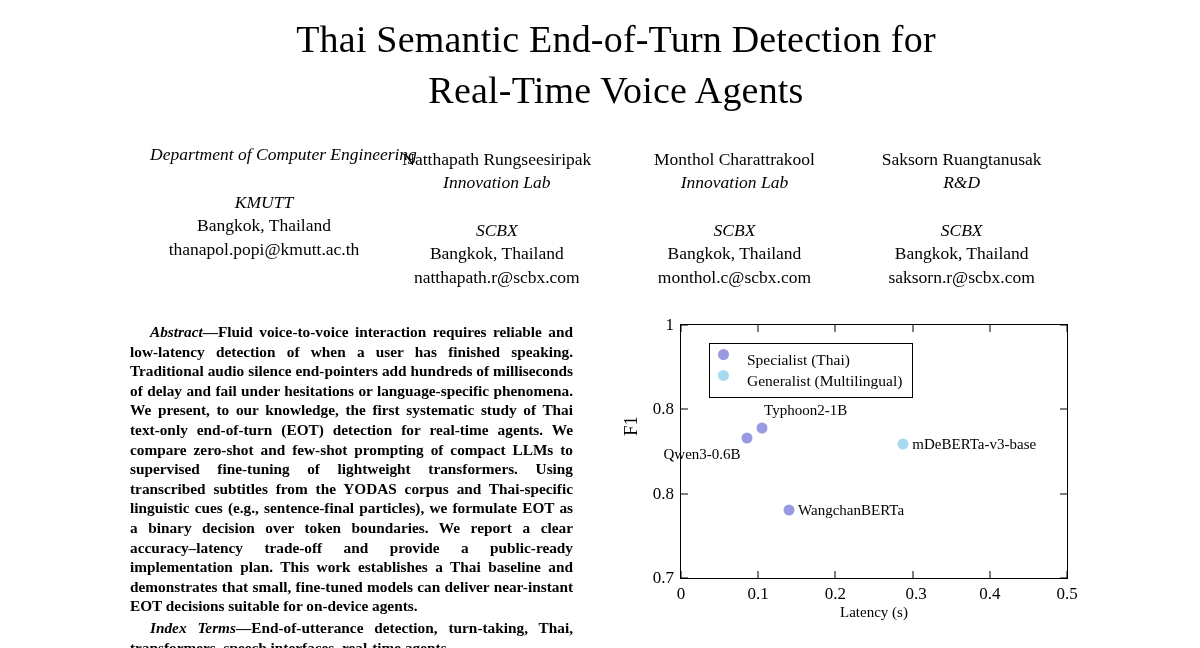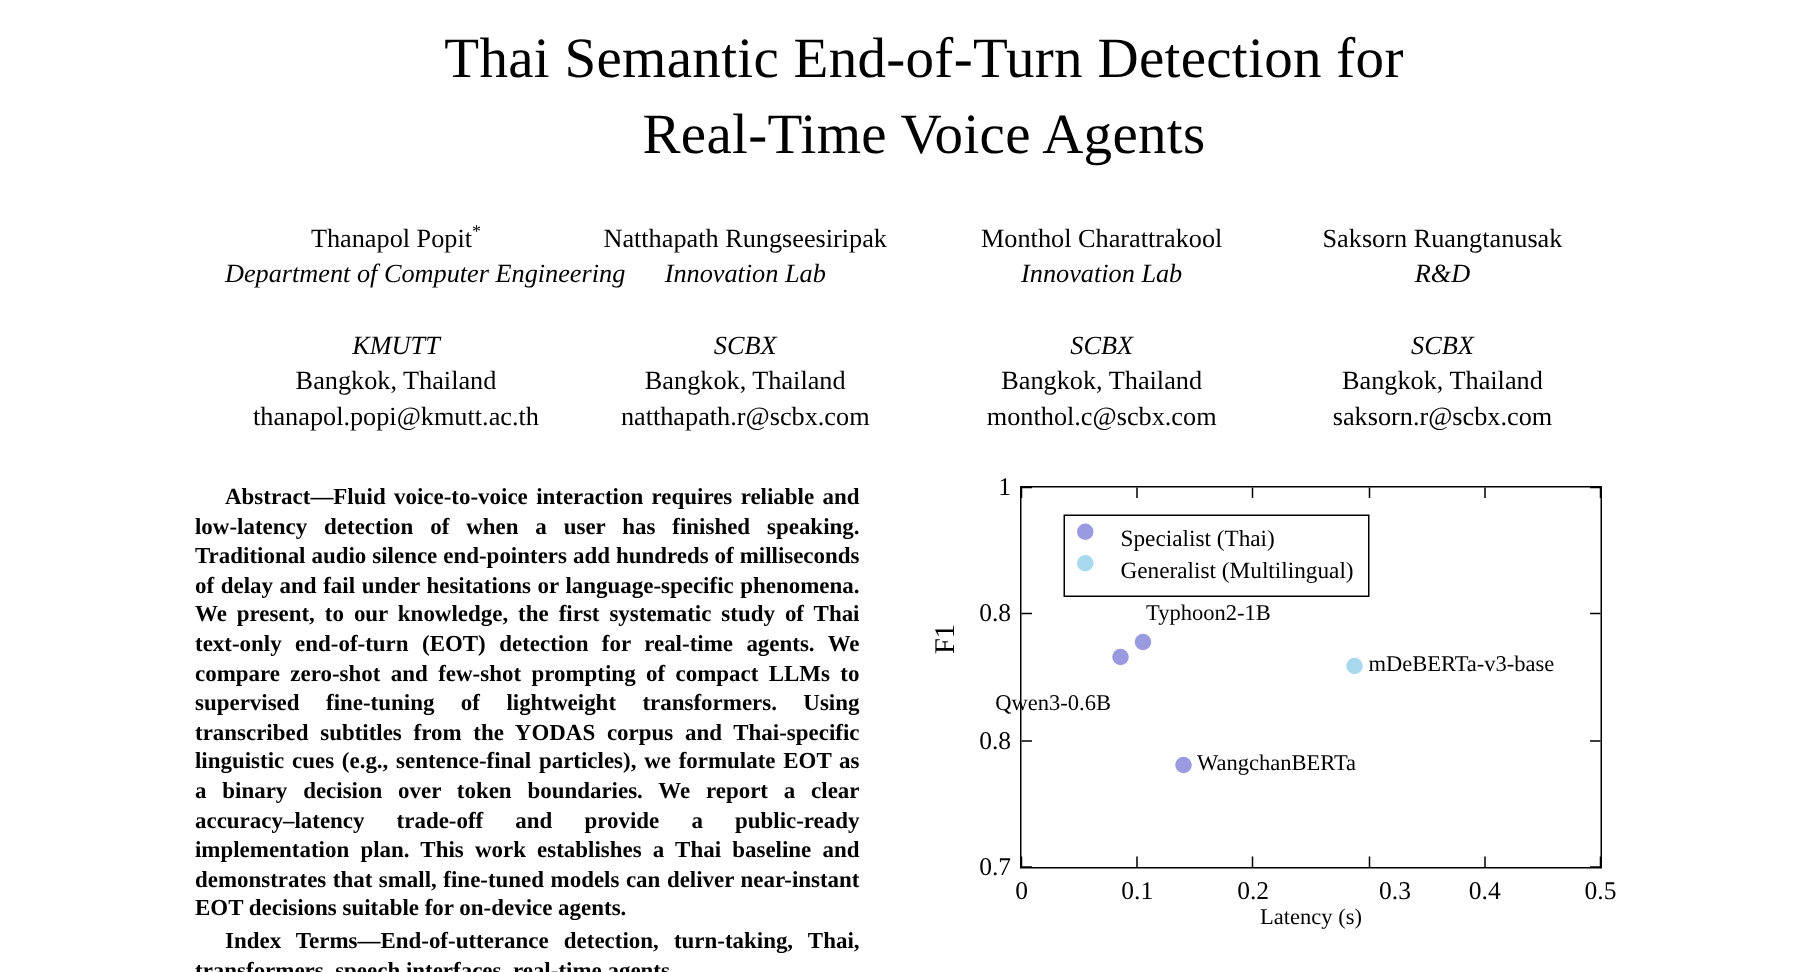--- a/index.html
+++ b/index.html
@@ -60,21 +60,21 @@
     top: 322px;
     left: 130px;
     width: 443px;
     font-size: 15.3px;
     line-height: 19.6px;
     text-align: justify;
     font-weight: bold;
   }
   .abstract-col p { margin: 0; text-indent: 20px; }
   .abstract-col p + p { margin-top: 2px; }
-  .run-in { font-weight: bold; }
+  .run-in { font-style: italic; font-weight: bold; }
 
   
   .figure-col {
     position: absolute;
     top: 316px;
     left: 608px;
     width: 472px;
   }
   .chart-wrap {
     position: relative;
@@ -195,21 +195,20 @@
 <body>
 
 <div class="title">
   <span class="title-line">Thai Semantic End-of-Turn Detection for</span>
   <span class="title-line">Real-Time Voice Agents</span>
 </div>
 
 <div class="authors">
 
   <div class="author-block narrow">
-    <div class="author-name"><span>Thanapol Popit</span><span class="author-sup">*</span></div>
     <div class="author-affil">Department of Computer Engineering</div>
     <div class="author-org">KMUTT</div>
     <div class="author-city">Bangkok, Thailand</div>
     <div class="author-email">thanapol.popi@kmutt.ac.th</div>
   </div>
 
   <div class="author-block">
     <div class="author-name"><span>Natthapath Rungseesiripak</span><span class="author-sup"></span></div>
     <div class="author-affil">Innovation Lab</div>
     <div class="author-org">SCBX</div>
@@ -269,33 +268,33 @@
         <div class="ytick-mark-r" style="top: 0px;"></div>
         <div class="xtick" style="left: 0px;">0</div>
         <div class="xtick-mark" style="left: 0px;"></div>
         <div class="xtick-mark-t" style="left: 0px;"></div>
         <div class="xtick" style="left: 77.2px;">0.1</div>
         <div class="xtick-mark" style="left: 77.2px;"></div>
         <div class="xtick-mark-t" style="left: 77.2px;"></div>
         <div class="xtick" style="left: 154.4px;">0.2</div>
         <div class="xtick-mark" style="left: 154.4px;"></div>
         <div class="xtick-mark-t" style="left: 154.4px;"></div>
-        <div class="xtick" style="left: 249px;">0.3</div>
+        <div class="xtick" style="left: 235px;">0.3</div>
         <div class="xtick-mark" style="left: 231.6px;"></div>
         <div class="xtick-mark-t" style="left: 231.6px;"></div>
         <div class="xtick" style="left: 308.8px;">0.4</div>
         <div class="xtick-mark" style="left: 308.8px;"></div>
         <div class="xtick-mark-t" style="left: 308.8px;"></div>
         <div class="xtick" style="left: 386px;">0.5</div>
         <div class="xtick-mark" style="left: 386px;"></div>
         <div class="xtick-mark-t" style="left: 386px;"></div>
         <div class="point" style="left: 81.06px; top: 102.887px; background: rgb(154, 154, 224);"></div>
         <div class="point-label" style="left: 83.06px; top: 84.8867px;">Typhoon2-1B</div>
         <div class="point" style="left: 65.62px; top: 113.007px; background: rgb(154, 154, 224);"></div>
-        <div class="point-label" style="left: 59.62px; top: 129.007px; transform: translate(-100%, -50%); margin-top: 16px;">Qwen3-0.6B</div>
+        <div class="point-label" style="left: 59.62px; top: 129.007px; transform: translate(-100%, -50%);">Qwen3-0.6B</div>
         <div class="point" style="left: 108.08px; top: 184.69px; background: rgb(154, 154, 224);"></div>
         <div class="point-label" style="left: 117.08px; top: 184.69px;">WangchanBERTa</div>
         <div class="point" style="left: 222.336px; top: 118.91px; background: rgb(169, 217, 239);"></div>
         <div class="point-label" style="left: 231.336px; top: 118.91px;">mDeBERTa-v3-base</div>
       </div>
   </div>
 
 </div>
 
 </body></html>

